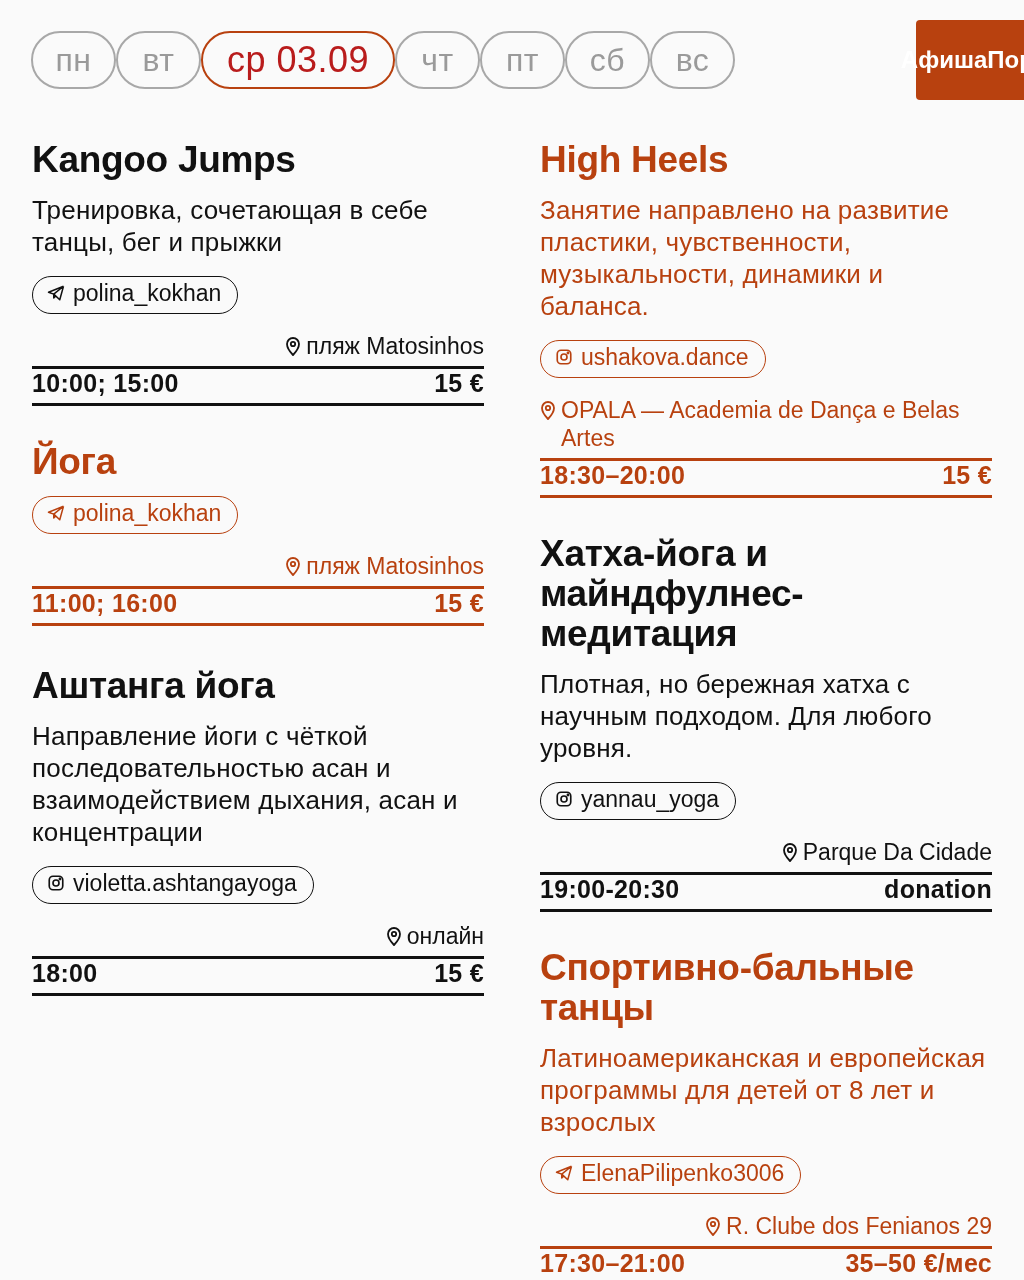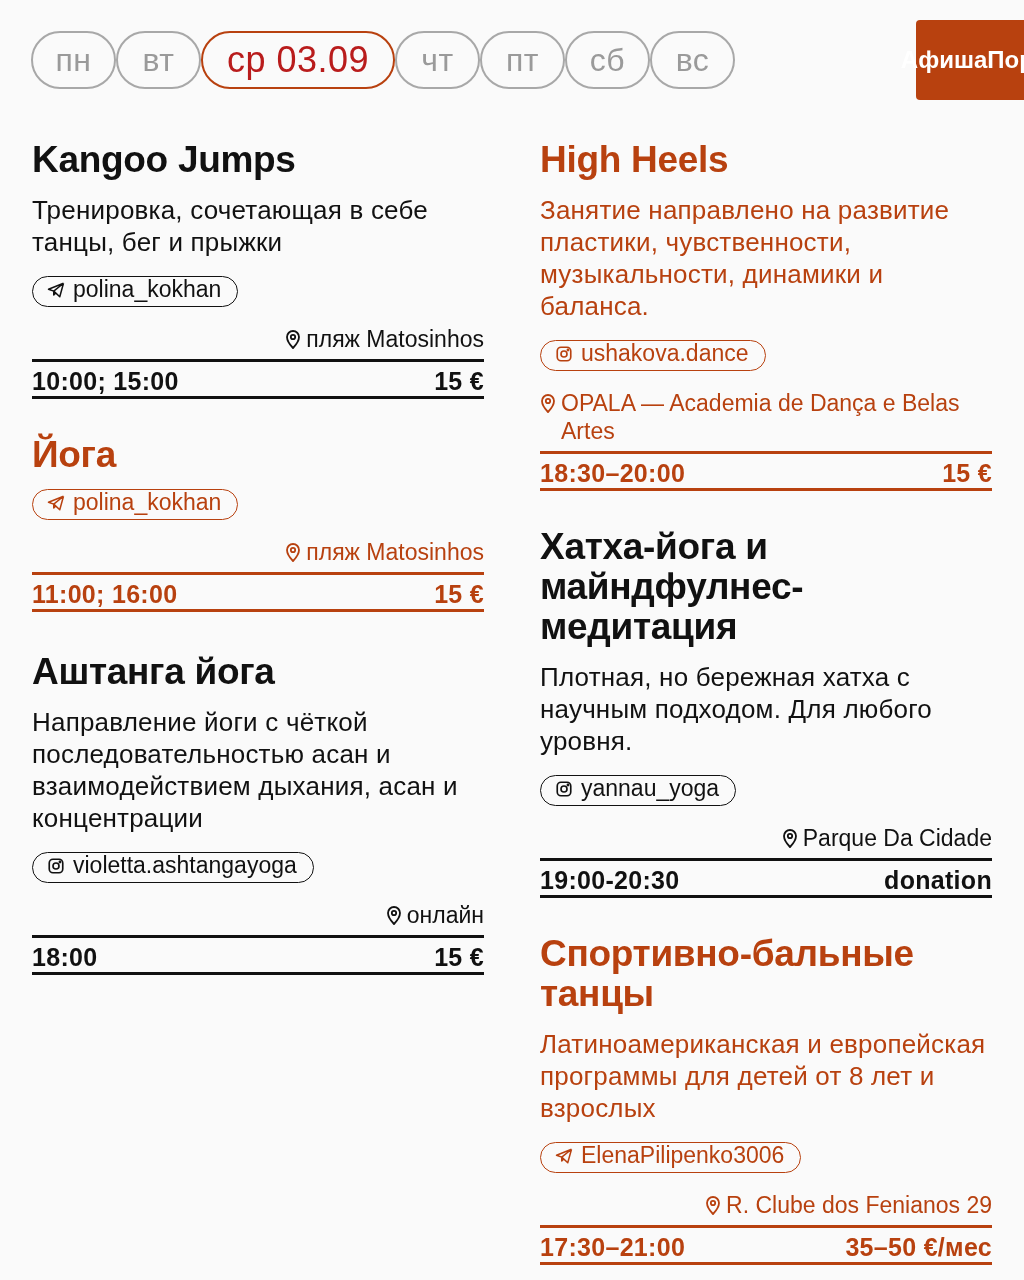--- a/index.html
+++ b/index.html
@@ -22,29 +22,29 @@
     }
 
     .col { position: absolute; width: 452px; }
     .col.left { left: 32px; top: 140px; }
     .col.right { left: 540px; top: 140px; }
 
     .event { margin-bottom: 40px; }
     .event .title { font-size: 37px; font-weight: bold; line-height: 40px; letter-spacing: -0.3px; margin-bottom: 14px; }
     .event .desc { font-size: 26px; line-height: 32px; margin-bottom: 18px; letter-spacing: 0.2px; }
     .event .contact {
-      display: inline-flex; align-items: center; gap: 8px; height: 31px; padding: 0 16px 4px 14px;
+      display: inline-flex; align-items: center; gap: 8px; height: 38px; padding: 0 16px 4px 14px;
       border: 1.5px solid currentColor; border-radius: 19px; font-size: 23px; margin-bottom: 18px;
     }
     .event .contact svg { width: 18px; height: 18px; }
     .event .location { display: flex; align-items: flex-start; gap: 5px; font-size: 23px; line-height: 28px; margin-bottom: 6px; justify-content: flex-end; }
     .event .location svg { width: 16px; height: 20px; flex: 0 0 16px; margin-top: 4px; }
     .event .meta {
       display: flex; justify-content: space-between; border-top: 3px solid currentColor; border-bottom: 3px solid currentColor;
-      font-weight: bold; font-size: 25px; height: 40px; align-items: flex-end; letter-spacing: 0.3px;
+      font-weight: bold; font-size: 25px; height: 40px; align-items: flex-start; letter-spacing: 0.3px;
     }
 
     .dark { color: #111; }
     .accent { color: #b8410f; }
     .accent .desc, .accent .location, .accent .contact { color: #b8410f; }
   </style>
 </head>
 <body>
 
 <div class="daybar">

